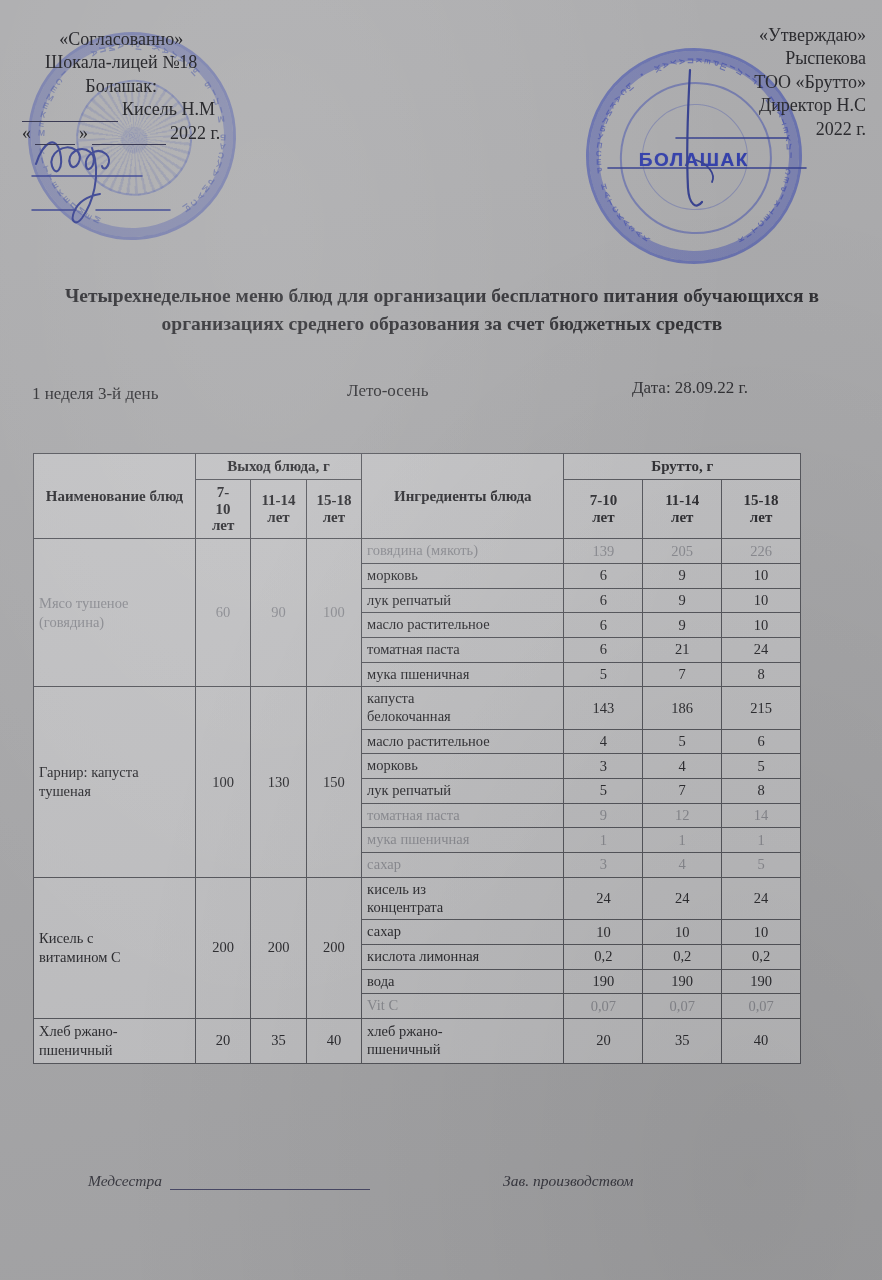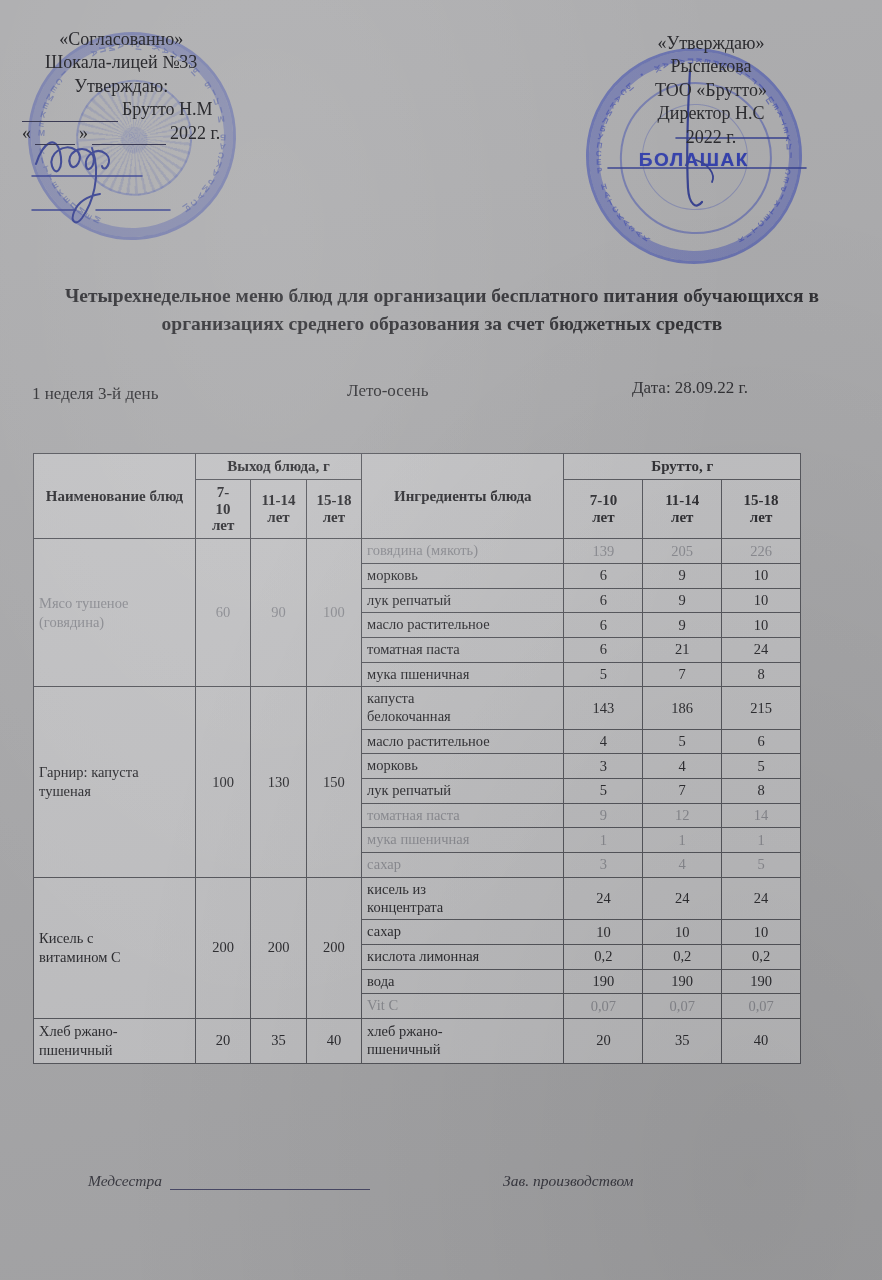--- a/index.html
+++ b/index.html
@@ -20,21 +20,21 @@
       radial-gradient(ellipse at 30% 18%, rgba(255,255,255,.10), rgba(0,0,0,0) 55%),
       radial-gradient(ellipse at 85% 92%, rgba(0,0,0,.08), rgba(0,0,0,0) 60%),
       linear-gradient(170deg, rgba(255,255,255,.05), rgba(0,0,0,.05));
     pointer-events:none; z-index:5;
   }
 
   
   .header { position:absolute; top:0; left:0; width:882px; height:258px; }
   .hdr-block { position:absolute; line-height:1.30; font-size:18px; }
   .hdr-left  { left:22px;  top:28px; text-align:center; }
-  .hdr-right { left:556px; top:32px; width:310px; text-align:center; }
+  .hdr-right { left:556px; top:24px; width:310px; text-align:right; }
   .hdr-line { white-space:nowrap; }
   .sig-row { display:flex; align-items:flex-end; gap:4px; }
   .ul { display:inline-block; border-bottom:1.4px solid #3b3b54; height:1.05em; }
   .ul-w1 { width:96px; }
   .ul-w2 { width:40px; }
   .ul-w3 { width:74px; }
 
   
   .stamp { position:absolute; border-radius:50%; z-index:3; pointer-events:none; }
   .stamp-left {
@@ -209,25 +209,25 @@
       <path d="M6,46 C14,22 26,18 30,34 C34,50 26,60 22,48 C18,36 34,24 46,32 C56,39 44,56 40,46 C36,36 50,26 60,34 C70,42 58,58 56,48 C54,38 66,28 76,36 C84,43 74,56 72,48" stroke-width="2.1"></path>
       <path d="M62,30 C72,58 62,86 52,100 C46,108 40,104 44,94 C48,84 58,78 70,76" stroke-width="2"></path>
       <path d="M2,58 L112,58" stroke-width="1.5"></path>
       <path d="M2,92 L46,92" stroke-width="1.5"></path>
       <path d="M66,92 L140,92" stroke-width="1.5"></path>
     </svg>
   </div>
 
   <div class="hdr-block hdr-left" style="z-index:6;">
     <div class="hdr-line">«Согласованно»</div>
-    <div class="hdr-line">Шокала-лицей №33</div>
-    <div class="hdr-line">Утверждаю:</div>
+    <div class="hdr-line">Шокала-лицей №18</div>
+    <div class="hdr-line">Болашак:</div>
     <div class="sig-row">
       <span class="ul ul-w1"></span>
-      <span>Брутто Н.М</span>
+      <span>Кисель Н.М</span>
     </div>
     <div class="sig-row">
       <span>«</span>
       <span class="ul ul-w2"></span>
       <span>»</span>
       <span class="ul ul-w3"></span>
       <span>2022 г.</span>
     </div>
   </div>
 

